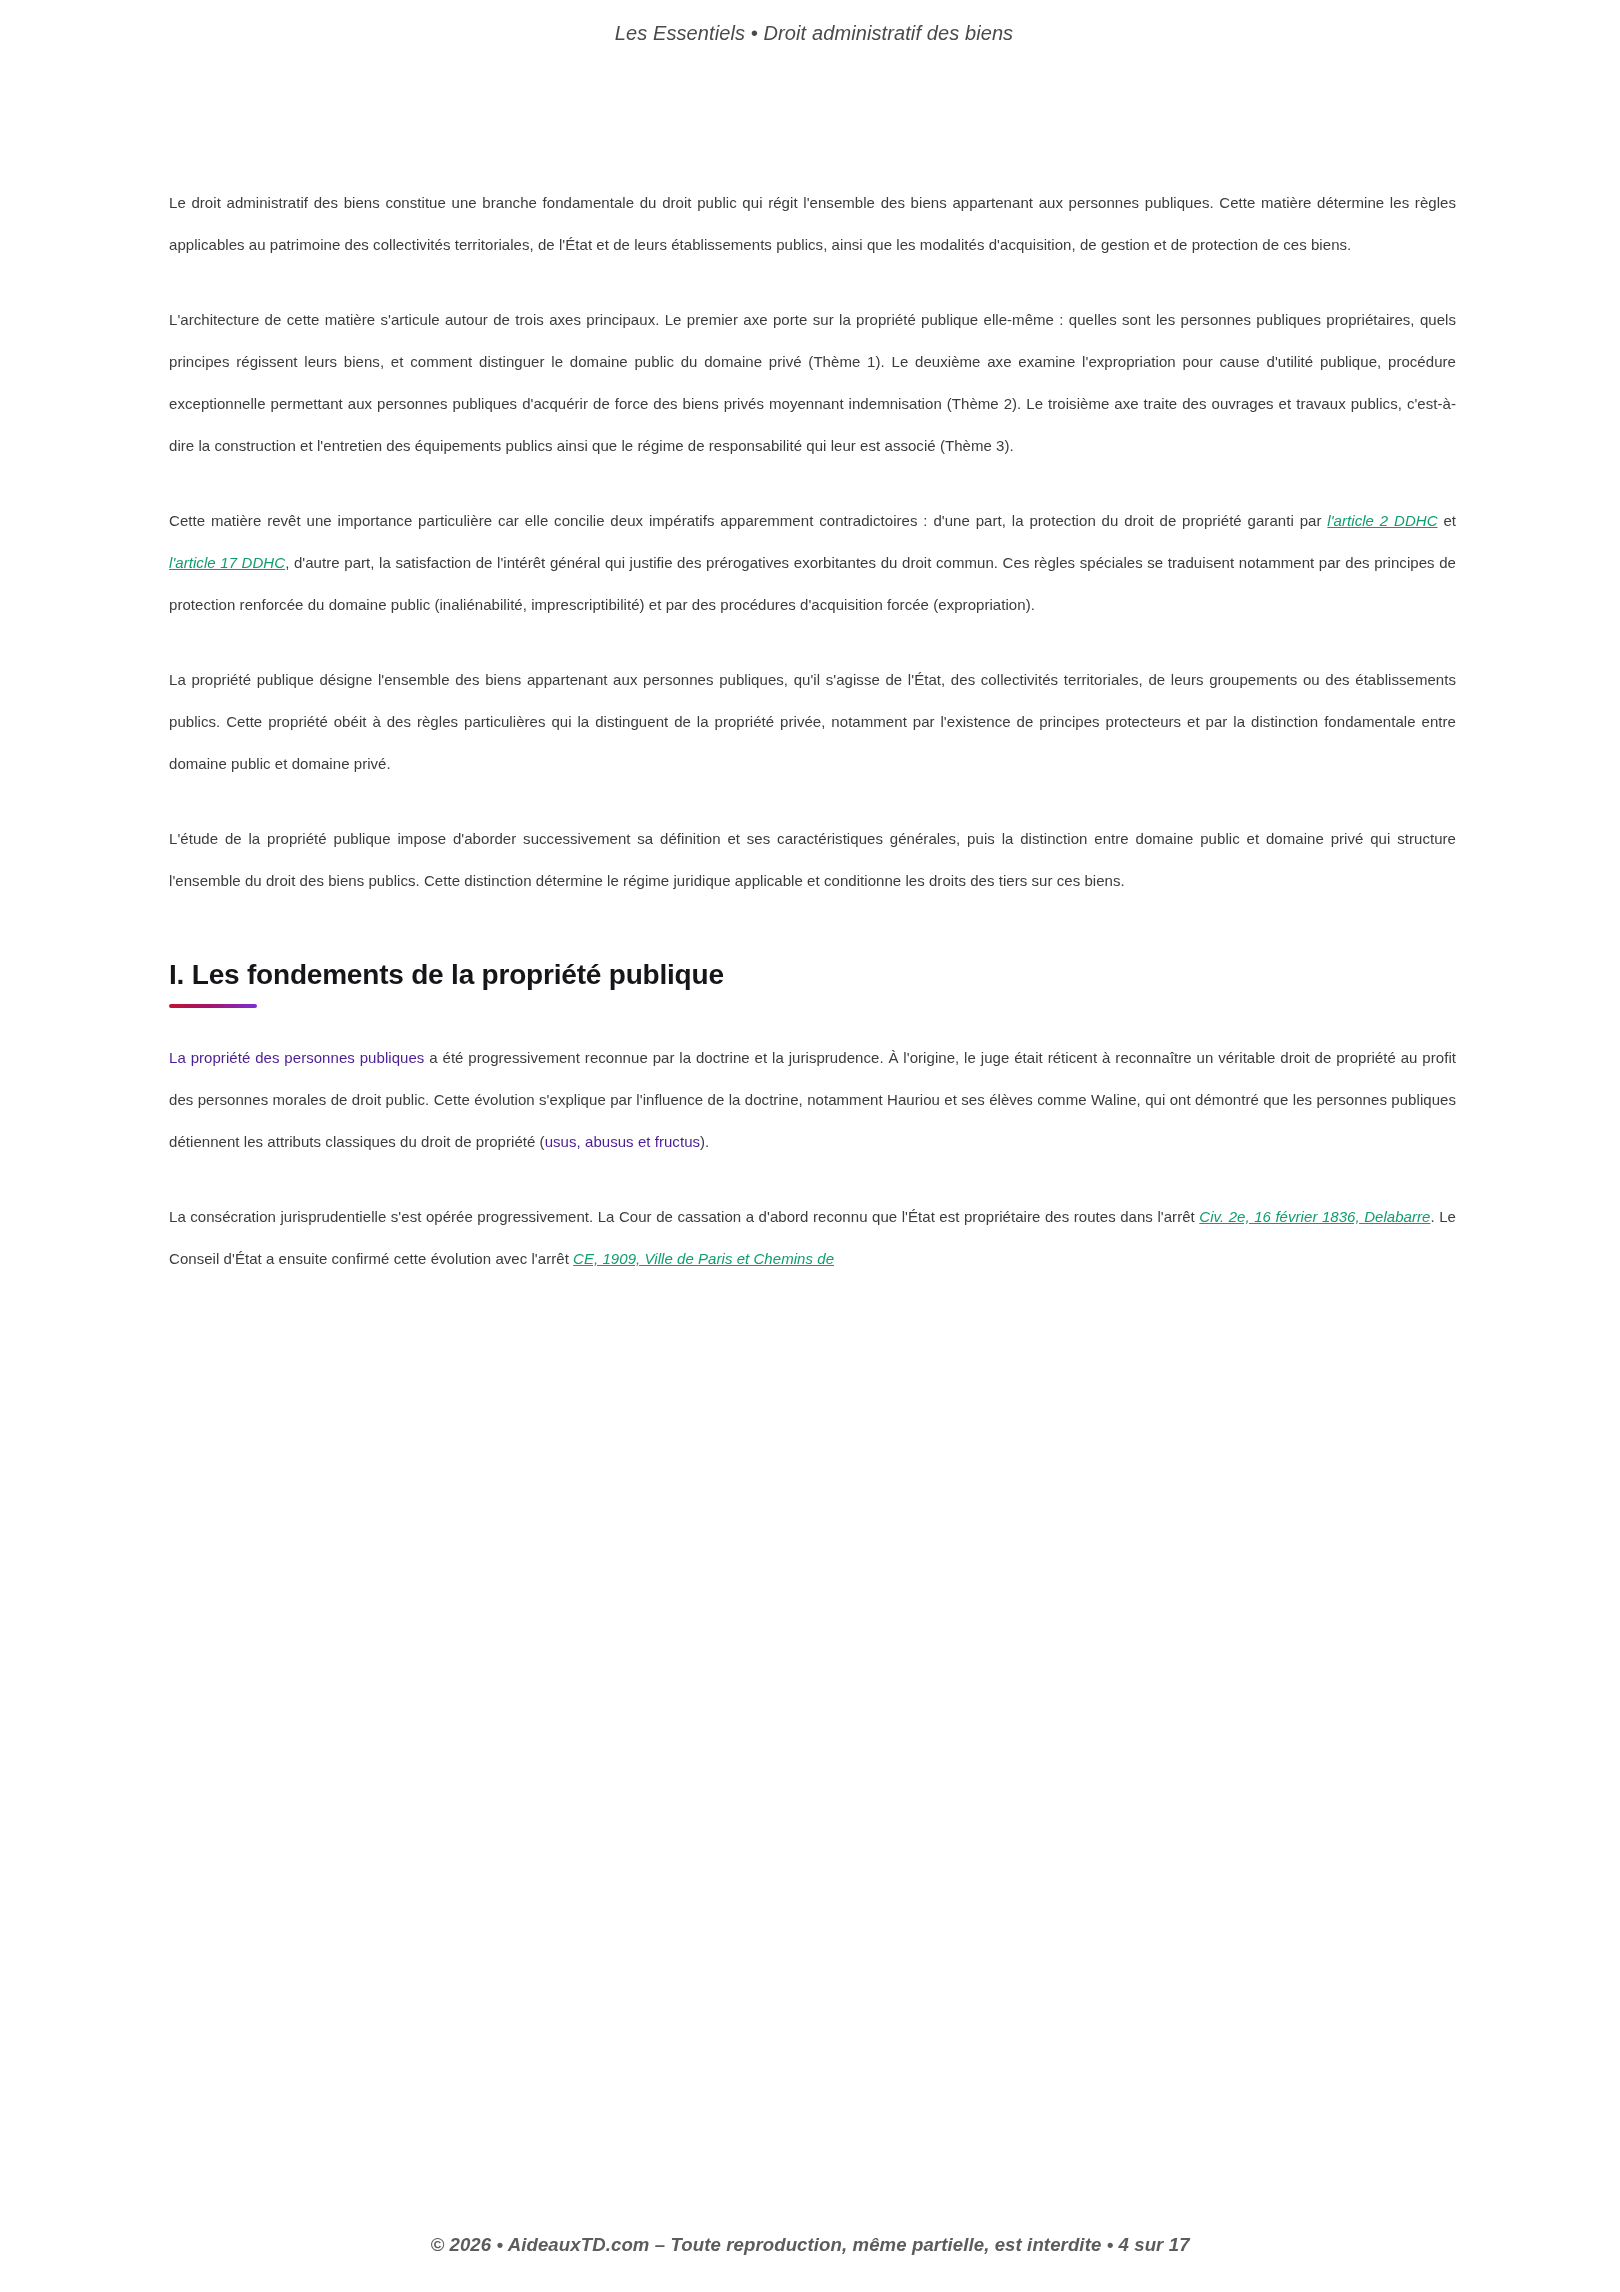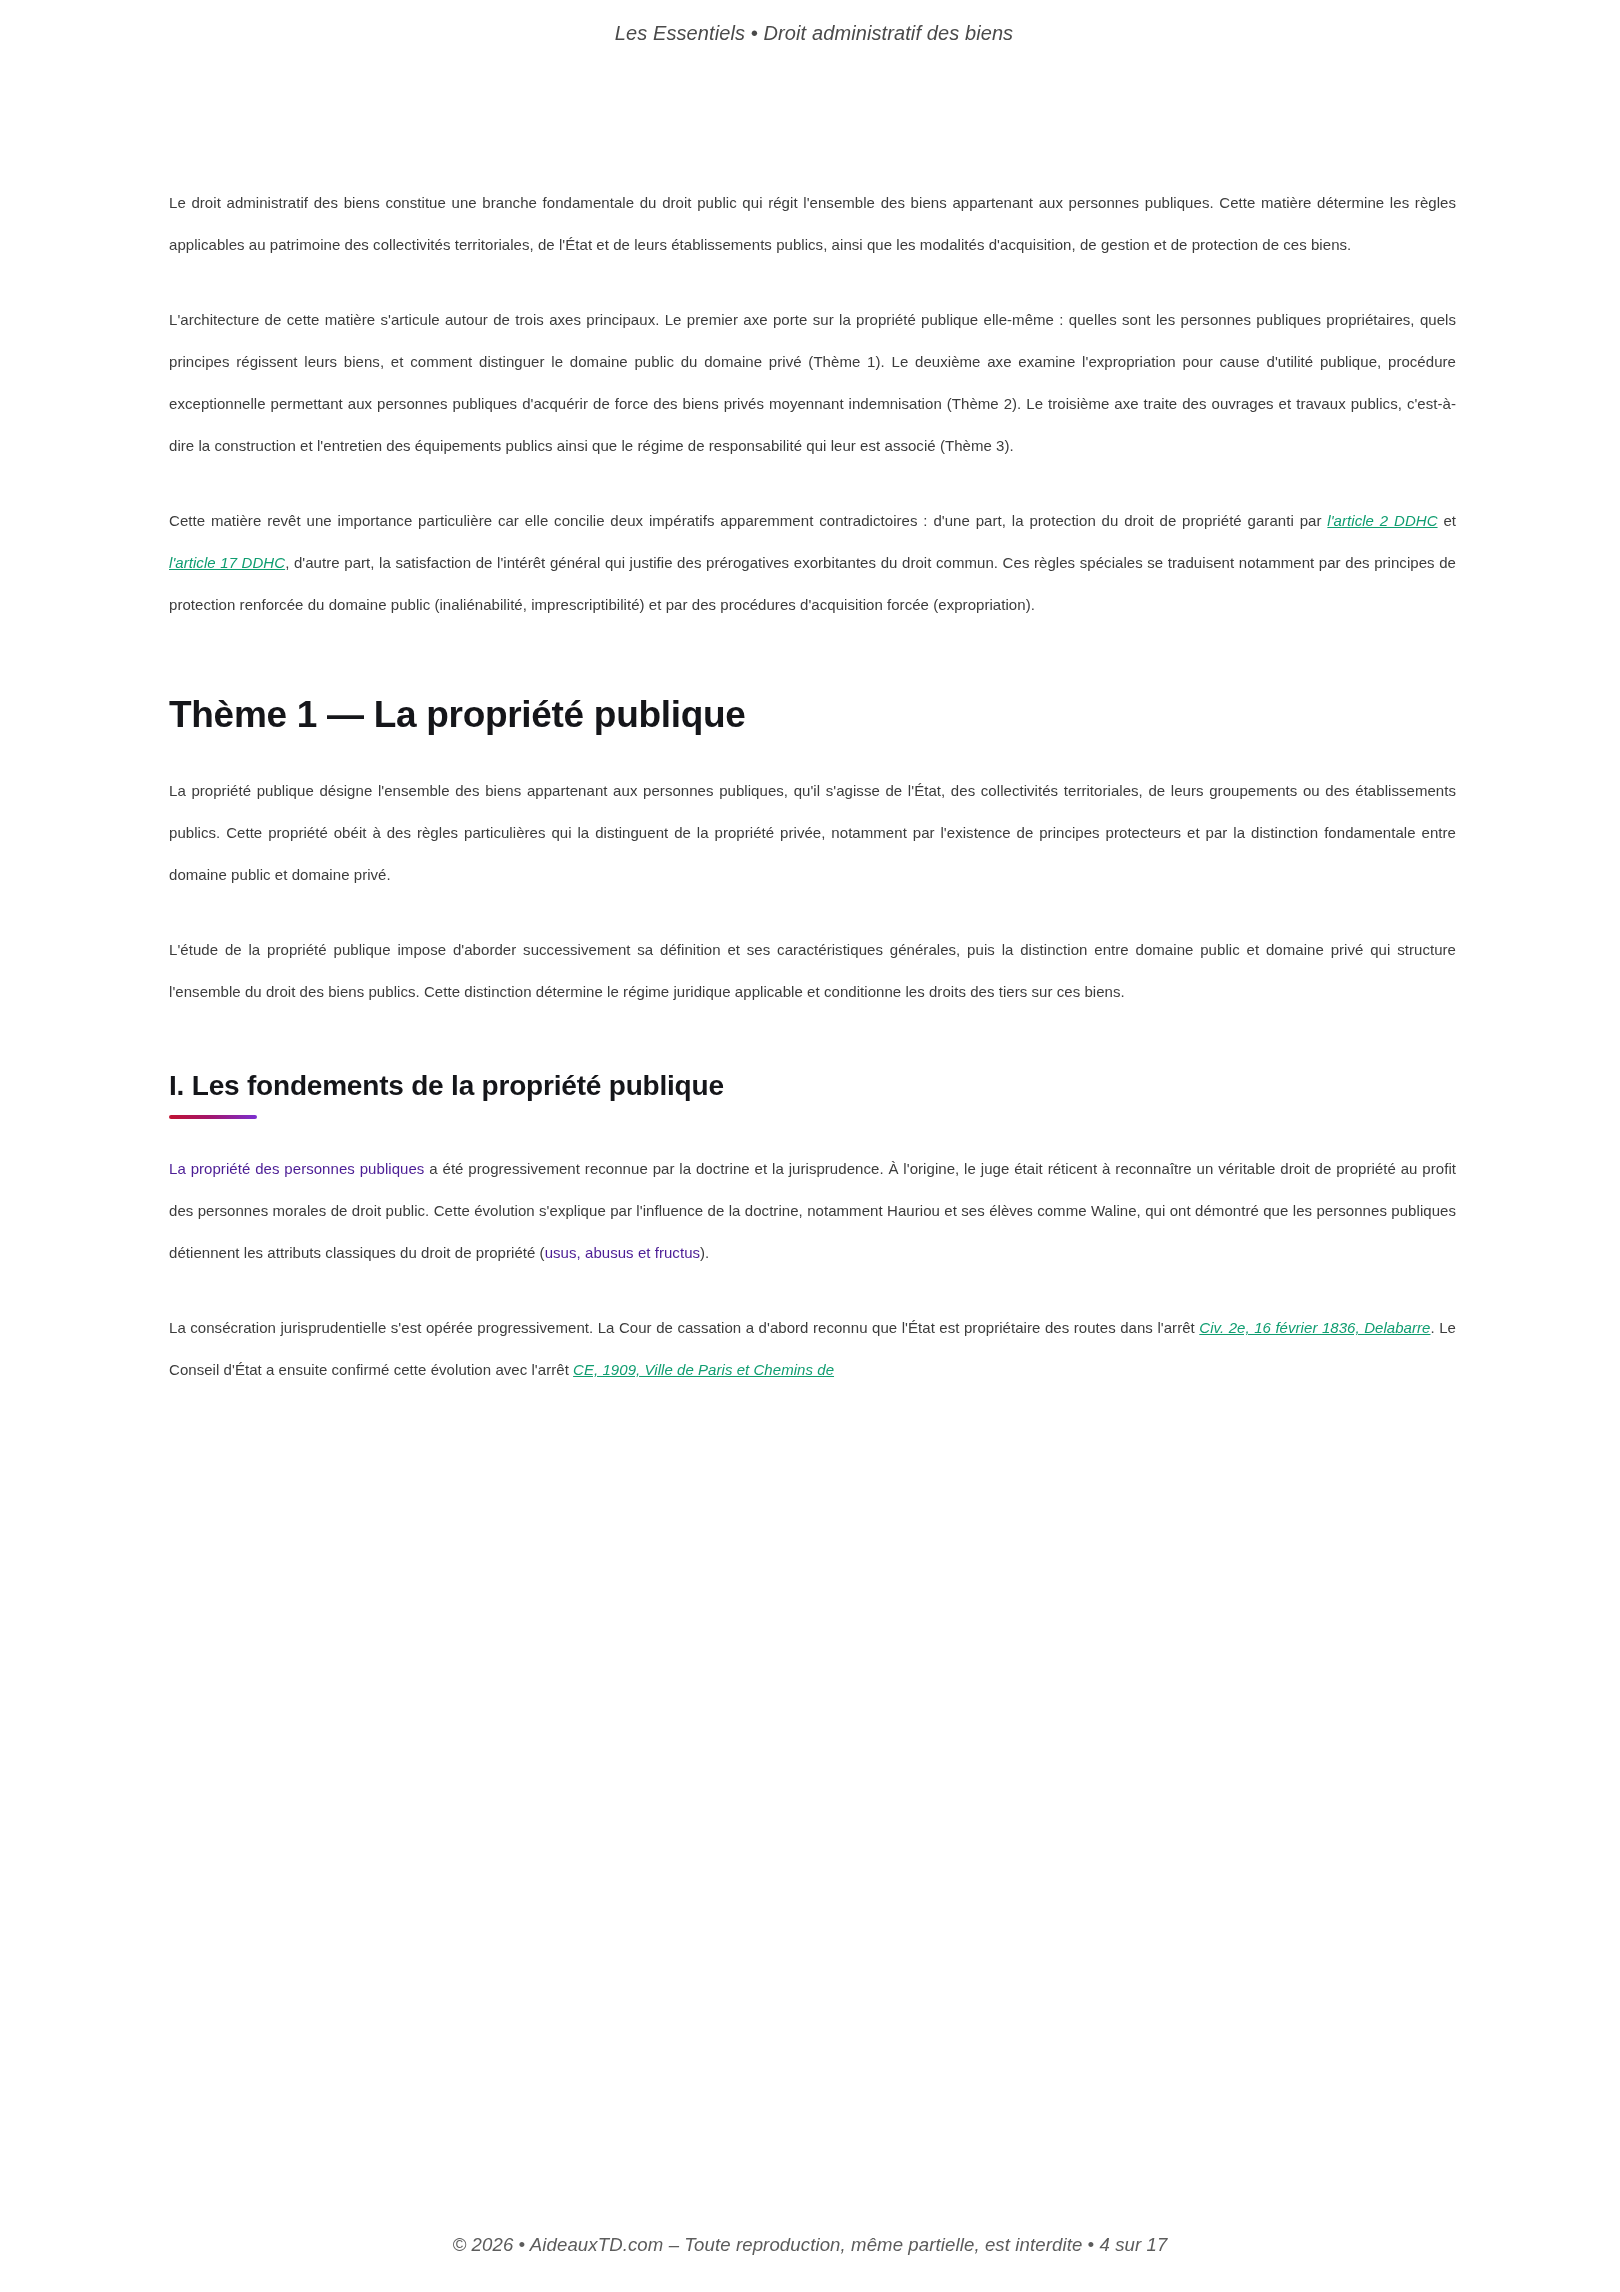--- a/index.html
+++ b/index.html
@@ -77,20 +77,21 @@
   .footer {
     position: absolute;
     bottom: 37px;
     left: 0;
     width: 1620px;
     text-align: center;
     font-style: italic;
     font-size: 18.6px;
     color: #5c5c5c;
     letter-spacing: 0.1px;
+    font-weight: bold;
   }
 </style>
 </head>
 <body>
 
 <div class="page">
 
   <div class="running-header">Les Essentiels • Droit administratif des biens</div>
 
   <div class="content">
@@ -100,21 +101,20 @@
     </p>
 
     <p class="para">
       <span>L'architecture de cette matière s'articule autour de trois axes principaux. Le premier axe porte sur la propriété publique elle-même : quelles sont les personnes publiques propriétaires, quels principes régissent leurs biens, et comment distinguer le domaine public du domaine privé (Thème 1). Le deuxième axe examine l'expropriation pour cause d'utilité publique, procédure exceptionnelle permettant aux personnes publiques d'acquérir de force des biens privés moyennant indemnisation (Thème 2). Le troisième axe traite des ouvrages et travaux publics, c'est-à-dire la construction et l'entretien des équipements publics ainsi que le régime de responsabilité qui leur est associé (Thème 3).</span>
     </p>
 
     <p class="para">
       <span>Cette matière revêt une importance particulière car elle concilie deux impératifs apparemment contradictoires : d'une part, la protection du droit de propriété garanti par </span><a class="lnk" href="#">l'article 2 DDHC</a><span> et </span><a class="lnk" href="#">l'article 17 DDHC</a><span>, d'autre part, la satisfaction de l'intérêt général qui justifie des prérogatives exorbitantes du droit commun. Ces règles spéciales se traduisent notamment par des principes de protection renforcée du domaine public (inaliénabilité, imprescriptibilité) et par des procédures d'acquisition forcée (expropriation).</span>
     </p>
 
-    <h2 class="theme-title">Thème 1 — La propriété publique</h2>
 
     <p class="para">
       <span>La propriété publique désigne l'ensemble des biens appartenant aux personnes publiques, qu'il s'agisse de l'État, des collectivités territoriales, de leurs groupements ou des établissements publics. Cette propriété obéit à des règles particulières qui la distinguent de la propriété privée, notamment par l'existence de principes protecteurs et par la distinction fondamentale entre domaine public et domaine privé.</span>
     </p>
 
     <p class="para">
       <span>L'étude de la propriété publique impose d'aborder successivement sa définition et ses caractéristiques générales, puis la distinction entre domaine public et domaine privé qui structure l'ensemble du droit des biens publics. Cette distinction détermine le régime juridique applicable et conditionne les droits des tiers sur ces biens.</span>
     </p>
 
     <h3 class="section-title">I. Les fondements de la propriété publique</h3>

